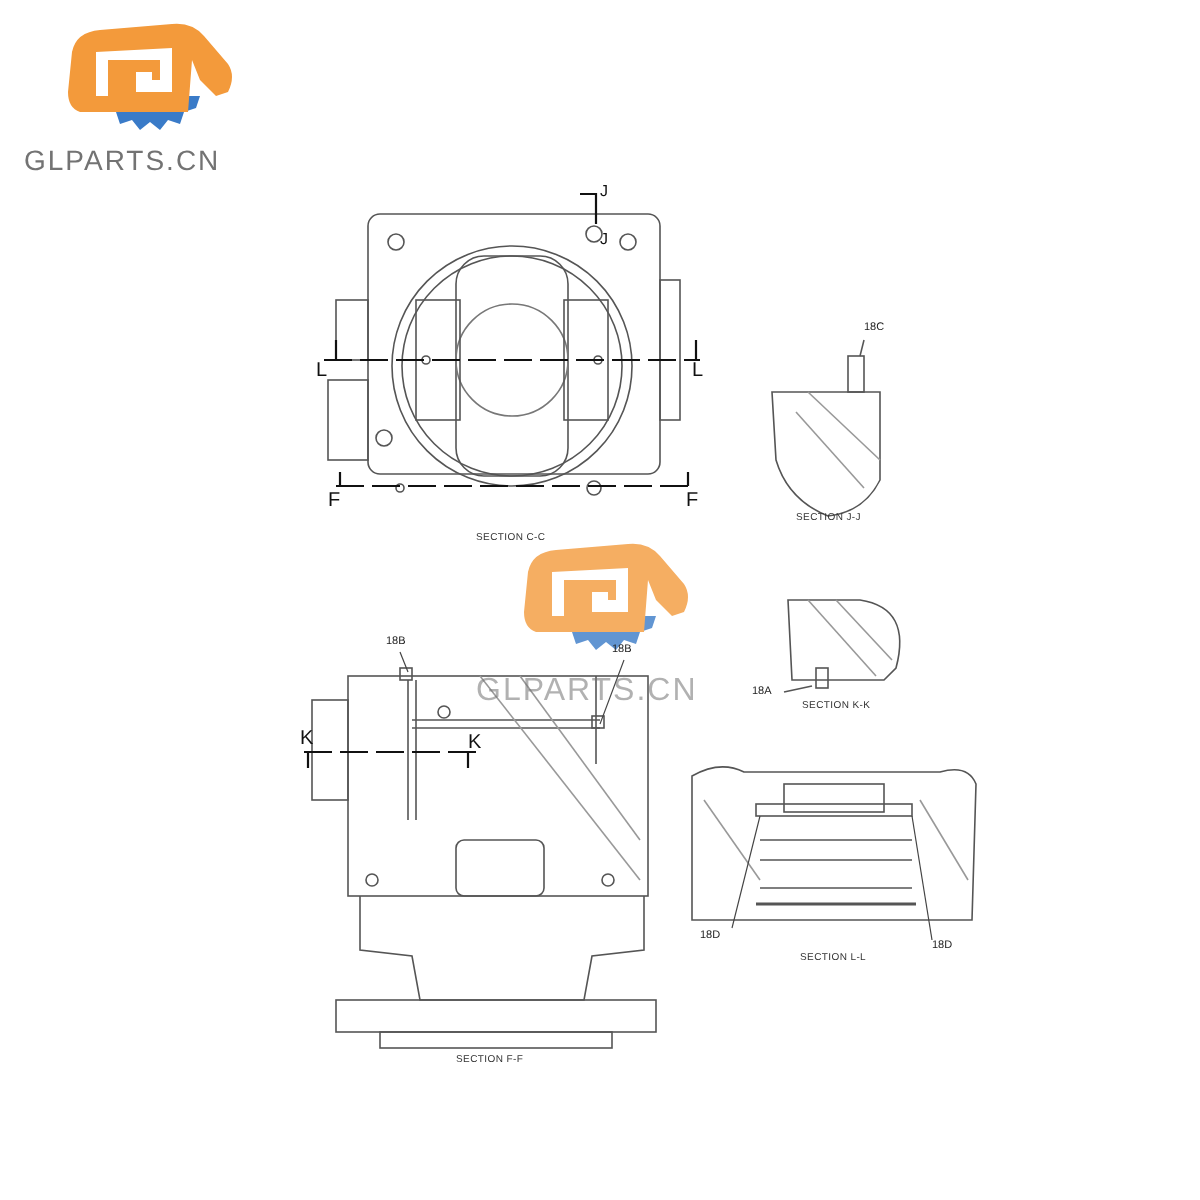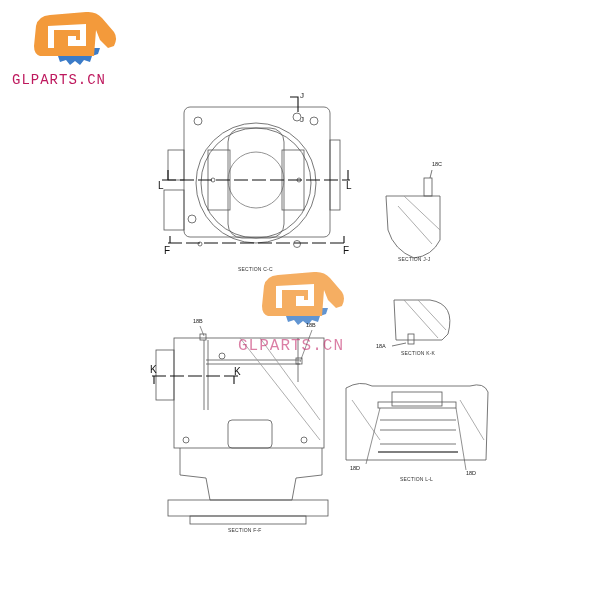--- a/index.html
+++ b/index.html
@@ -2,21 +2,21 @@
 <html><head>
 <meta charset="utf-8">
 <style>
   html, body { margin:0; padding:0; background:#ffffff; }
   body { width:600px; height:600px; position:relative; overflow:hidden; font-family:"Liberation Sans", sans-serif; }
   .abs { position:absolute; }
   svg { position:absolute; left:0; top:0; }
   .lbl { position:absolute; font-size:5px; color:#333; letter-spacing:0.2px; font-family:"Liberation Sans", sans-serif; }
   .big { position:absolute; font-size:10px; color:#111; font-family:"Liberation Sans", sans-serif; }
   .callout { position:absolute; font-size:5.5px; color:#222; font-family:"Liberation Sans", sans-serif; }
-  .brand { position:absolute; color:#be185d; font-family:Liberation Mono, monospace; letter-spacing:1px; }
+  .brand { position:absolute; color:#737373; font-family:Liberation Sans, sans-serif; letter-spacing:1px; }
 </style>
 </head>
 <body>
 
 <div class="abs" style="left:28px;top:8px;width:100px;height:75px;">
   <svg width="100" height="60" viewBox="0 0 100 60" style="left:0;top:0;">
 
     <g fill="#3a7bc8">
       <path d="M14 40 L72 40 L70 46 L64 48 L62 54 L56 52 L52 57 L47 53 L42 57 L38 52 L32 54 L30 48 L24 46 L20 42 Z"></path>
     </g>

